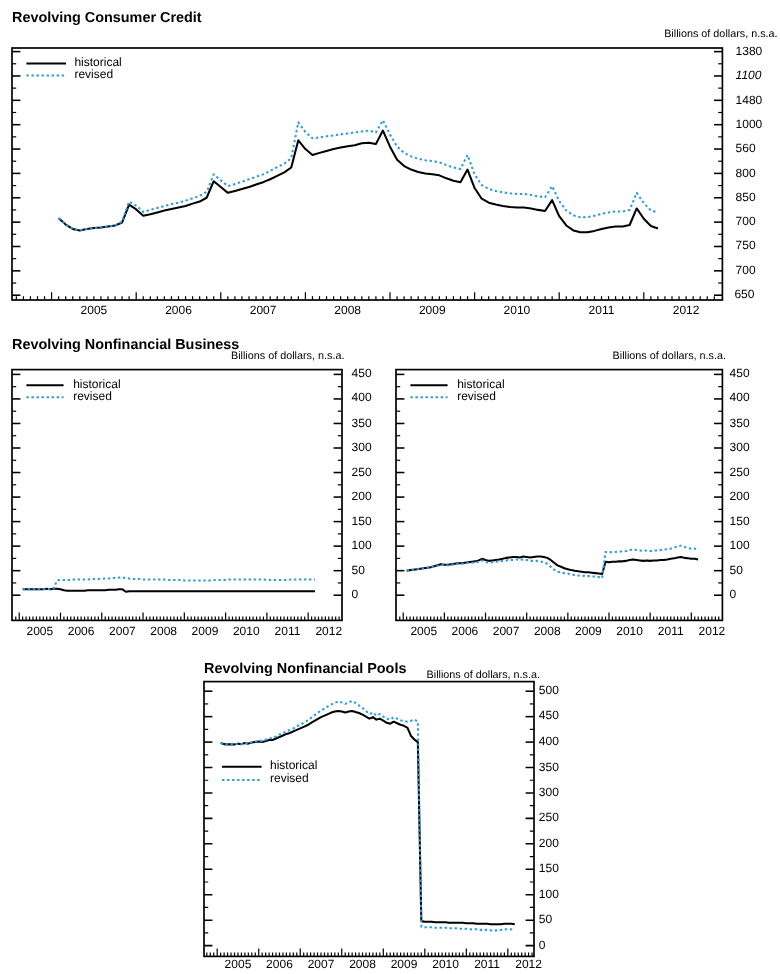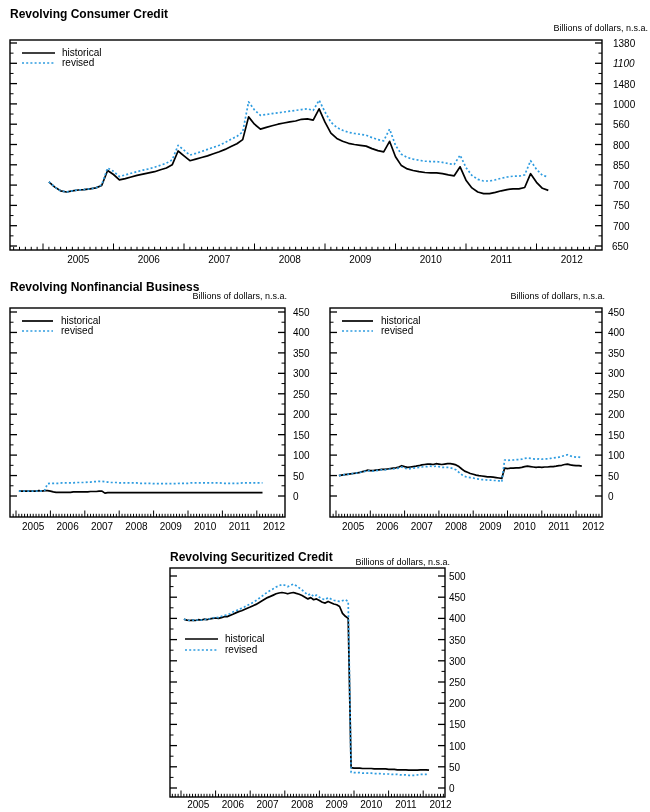--- a/index.html
+++ b/index.html
@@ -598,21 +598,21 @@
 
   <div class="title" style="left:10px;top:280px;">Revolving Nonfinancial Business</div>
   <div class="unit" style="right:363px;top:291px;">Billions of dollars, n.s.a.</div>
   <div class="leg" style="left:61px;top:321px;">historical</div>
   <div class="leg" style="left:61px;top:331px;">revised</div>
 
   <div class="unit" style="right:45px;top:291px;">Billions of dollars, n.s.a.</div>
   <div class="leg" style="left:381px;top:321px;">historical</div>
   <div class="leg" style="left:381px;top:331px;">revised</div>
 
-  <div class="title" style="left:170px;top:550px;">Revolving Securitized Credit</div>
+  <div class="title" style="left:170px;top:550px;">Revolving Nonfinancial Pools</div>
   <div class="unit" style="right:200px;top:557px;">Billions of dollars, n.s.a.</div>
   <div class="leg" style="left:225px;top:639px;">historical</div>
   <div class="leg" style="left:225px;top:650px;">revised</div>
 <div class="ytick" style="left: 598px; top: 246px; margin-left: 14px;">650</div>
     <div class="ytick" style="left: 613px; top: 225.7px; text-align: right;">700</div>
     <div class="ytick" style="left: 613px; top: 205.4px;">750</div>
     <div class="ytick" style="left: 613px; top: 185.1px;">700</div>
     <div class="ytick" style="left: 613px; top: 164.8px;">850</div>
     <div class="ytick" style="left: 613px; top: 144.5px;">800</div>
     <div class="ytick" style="left: 613px; top: 124.2px;">560</div>

